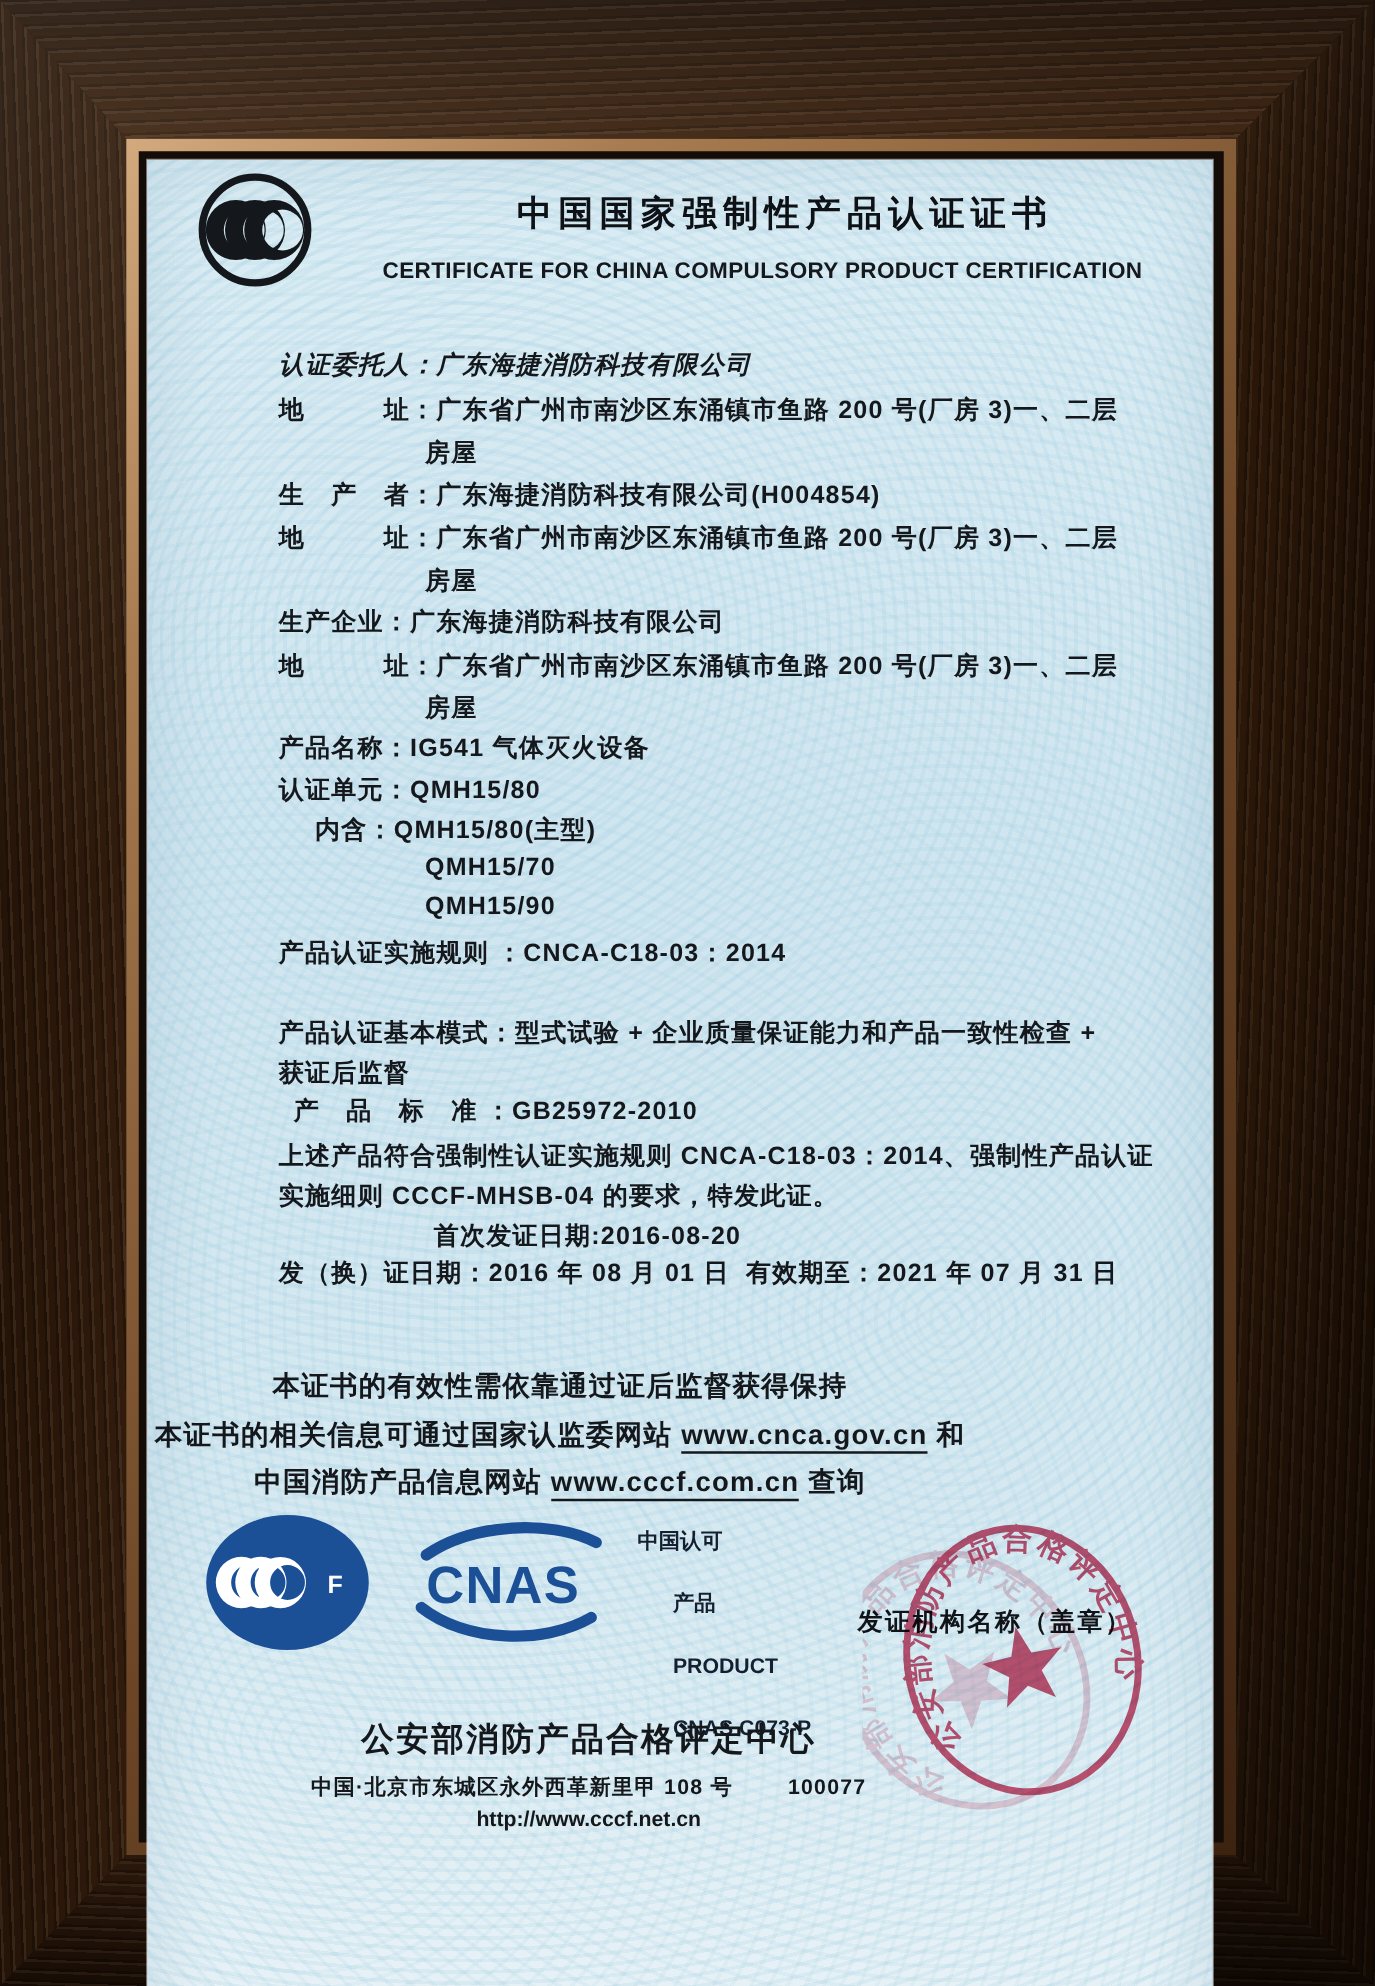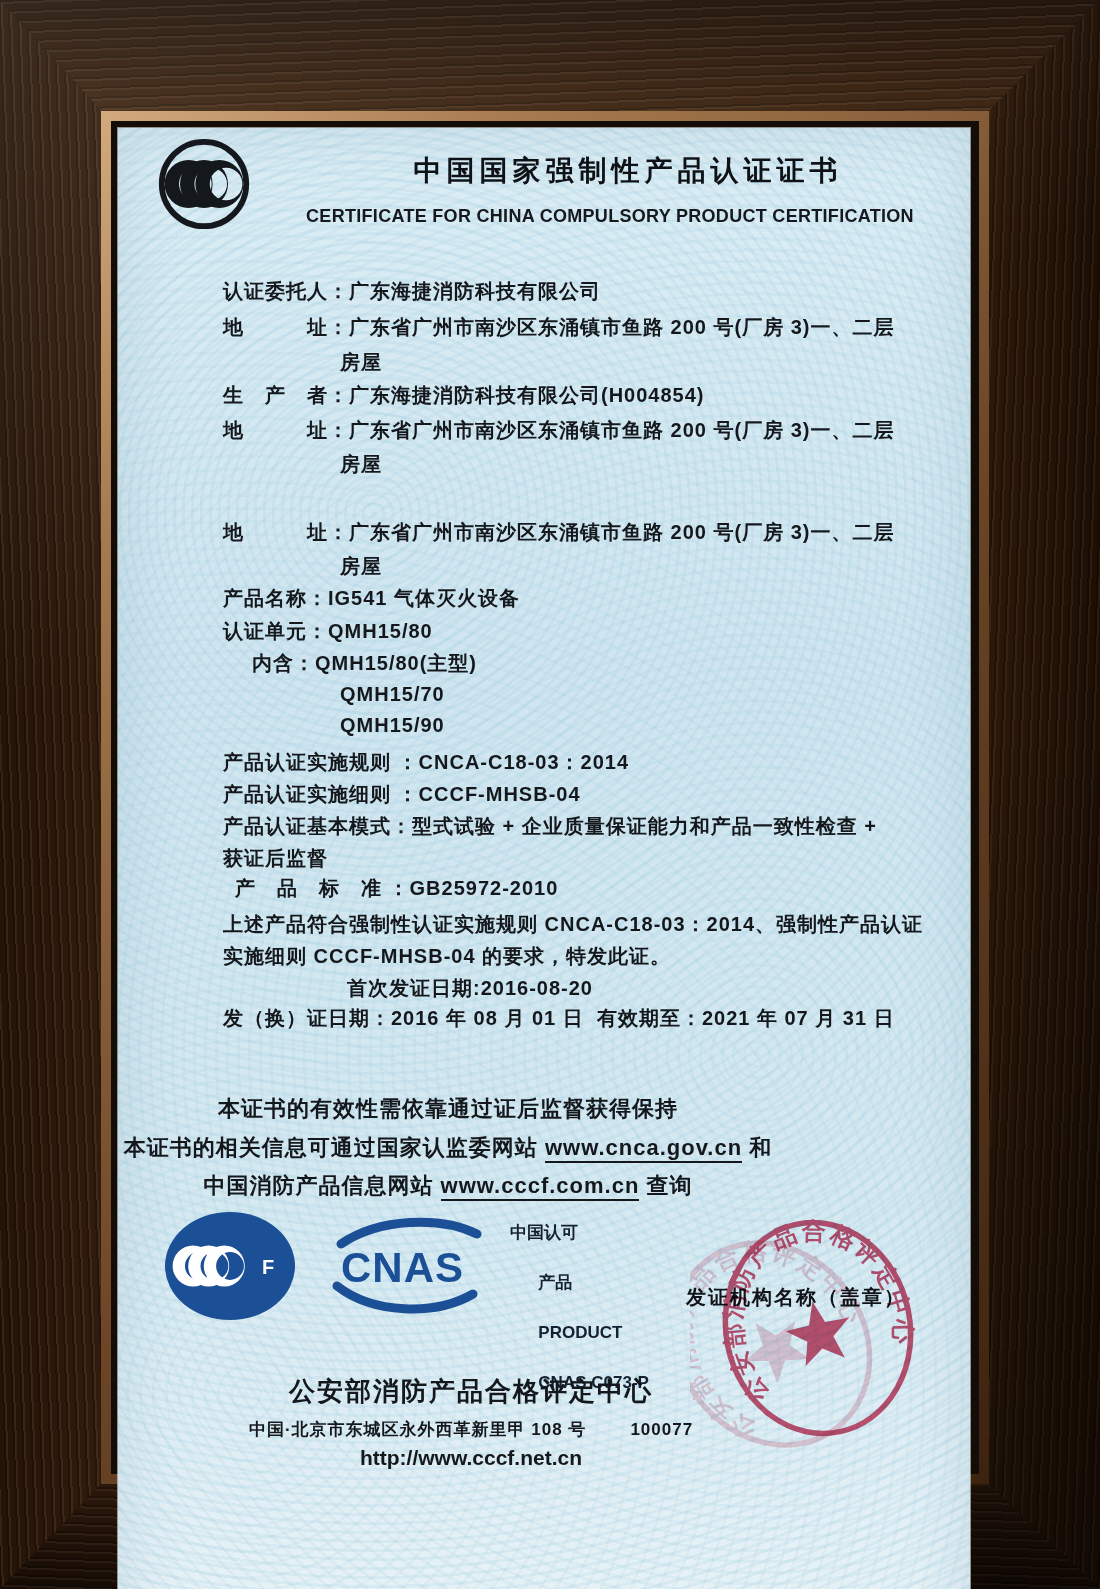--- a/index.html
+++ b/index.html
@@ -44,21 +44,21 @@
   .cert-no{left:505px;top:115px;width:330px;font-size:19px;font-weight:600;letter-spacing:.5px;}
   .cert-line{position:absolute;font-size:20px;font-weight:700;letter-spacing:1px;white-space:pre;
       color:#14181c;}
   .note{position:absolute;left:0;width:660px;text-align:center;font-size:22px;font-weight:700;
       letter-spacing:1px;white-space:pre;}
   .u{border-bottom:2px solid #14181c;padding-bottom:1px;}
   .accr{left:392px;top:1092px;font-size:17px;font-weight:700;line-height:25px;color:#142030;white-space:pre;}
   .issuer-label{left:568px;top:1156px;font-size:20px;font-weight:700;letter-spacing:2px;color:#101418;z-index:2;}
   .footer-org{left:0;top:1246px;width:706px;text-align:center;font-size:26px;font-weight:700;letter-spacing:2px;}
   .footer-addr{left:0;top:1290px;width:706px;text-align:center;font-size:17px;font-weight:600;letter-spacing:1px;white-space:pre;}
-  .footer-url{left:0;top:1318px;width:706px;text-align:center;font-size:21px;font-weight:700;}
+  .footer-url{left:0;top:1318px;width:706px;text-align:center;font-size:17px;font-weight:700;}
   .postcode{margin-left:44px;}
   .seal{left:572px;top:1052px;z-index:3;mix-blend-mode:multiply;}
 </style>
 </head>
 <body>
 
 <div class="stage">
   <div class="wood top"></div>
   <div class="wood bottom"></div>
   <div class="wood left"></div>
@@ -75,35 +75,35 @@
         <path d="M9,50 a25,25 0 1 0 50,0 a25,25 0 1 0 -50,0 Z M24,50 a17,17 0 1 0 34,0 a17,17 0 1 0 -34,0 Z"></path>
         <path d="M25,50 a25,25 0 1 0 50,0 a25,25 0 1 0 -50,0 Z M40,50 a17,17 0 1 0 34,0 a17,17 0 1 0 -34,0 Z"></path>
         <path d="M41,50 a25,25 0 1 0 50,0 a25,25 0 1 0 -50,0 Z M56,50 a17,17 0 1 0 34,0 a17,17 0 1 0 -34,0 Z"></path>
       </g>
     </svg>
 
     <div class="abs cert-title">中国国家强制性产品认证证书</div>
     <div class="abs cert-title-en">CERTIFICATE FOR CHINA COMPULSORY PRODUCT CERTIFICATION</div>
 
     <div class="abs" style="inset:0" id="body-lines">
-        <div class="cert-line" style="left: 105px; top: 150px;">认证委托人：广东海捷消防科技有限公司</div>
+        <div class="cert-line" style="left: 105px; top: 150px; font-style: italic;">认证委托人：广东海捷消防科技有限公司</div>
         <div class="cert-line" style="left: 105px; top: 186px;">地　　　址：广东省广州市南沙区东涌镇市鱼路 200 号(厂房 3)一、二层</div>
         <div class="cert-line" style="left: 222px; top: 221px;">房屋</div>
         <div class="cert-line" style="left: 105px; top: 254px;">生　产　者：广东海捷消防科技有限公司(H004854)</div>
         <div class="cert-line" style="left: 105px; top: 289px;">地　　　址：广东省广州市南沙区东涌镇市鱼路 200 号(厂房 3)一、二层</div>
         <div class="cert-line" style="left: 222px; top: 323px;">房屋</div>
+        <div class="cert-line" style="left: 105px; top: 356px;">生产企业：广东海捷消防科技有限公司</div>
         <div class="cert-line" style="left: 105px; top: 391px;">地　　　址：广东省广州市南沙区东涌镇市鱼路 200 号(厂房 3)一、二层</div>
         <div class="cert-line" style="left: 222px; top: 425px;">房屋</div>
         <div class="cert-line" style="left: 105px; top: 457px;">产品名称：IG541 气体灭火设备</div>
         <div class="cert-line" style="left: 105px; top: 490px;">认证单元：QMH15/80</div>
         <div class="cert-line" style="left: 134px; top: 522px;">内含：QMH15/80(主型)</div>
         <div class="cert-line" style="left: 222px; top: 555px;">QMH15/70</div>
         <div class="cert-line" style="left: 222px; top: 586px;">QMH15/90</div>
         <div class="cert-line" style="left: 105px; top: 621px;">产品认证实施规则 ：CNCA-C18-03：2014</div>
-        <div class="cert-line" style="left: 105px; top: 653px;">产品认证实施细则 ：CCCF-MHSB-04</div>
         <div class="cert-line" style="left: 105px; top: 685px;">产品认证基本模式：型式试验 + 企业质量保证能力和产品一致性检查 +</div>
         <div class="cert-line" style="left: 105px; top: 717px;">获证后监督</div>
         <div class="cert-line" style="left: 117px; top: 747px;">产　品　标　准 ：GB25972-2010</div>
         <div class="cert-line" style="left: 105px; top: 783px;">上述产品符合强制性认证实施规则 CNCA-C18-03：2014、强制性产品认证</div>
         <div class="cert-line" style="left: 105px; top: 815px;">实施细则 CCCF-MHSB-04 的要求，特发此证。</div>
         <div class="cert-line" style="left: 229px; top: 847px;">首次发证日期:2016-08-20</div>
         <div class="cert-line" style="left: 105px; top: 877px;">发（换）证日期：2016 年 08 月 01 日  有效期至：2021 年 07 月 31 日</div>
       </div>
 
     <div class="abs note" style="top:966px"><span>本证书的有效性需依靠通过证后监督获得保持</span></div>

